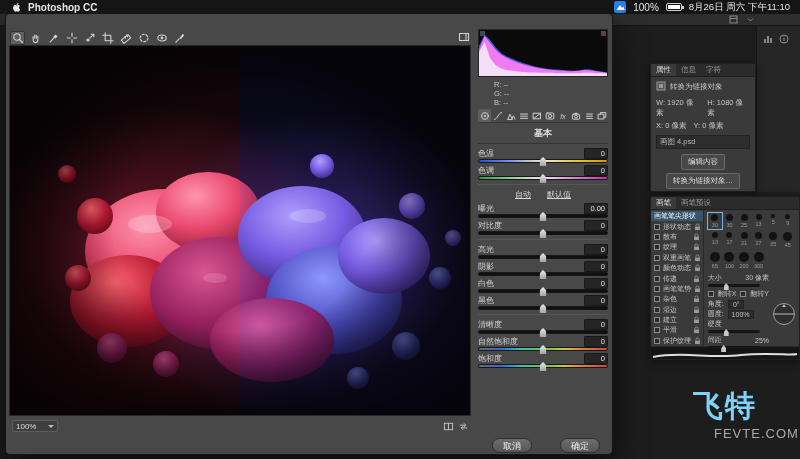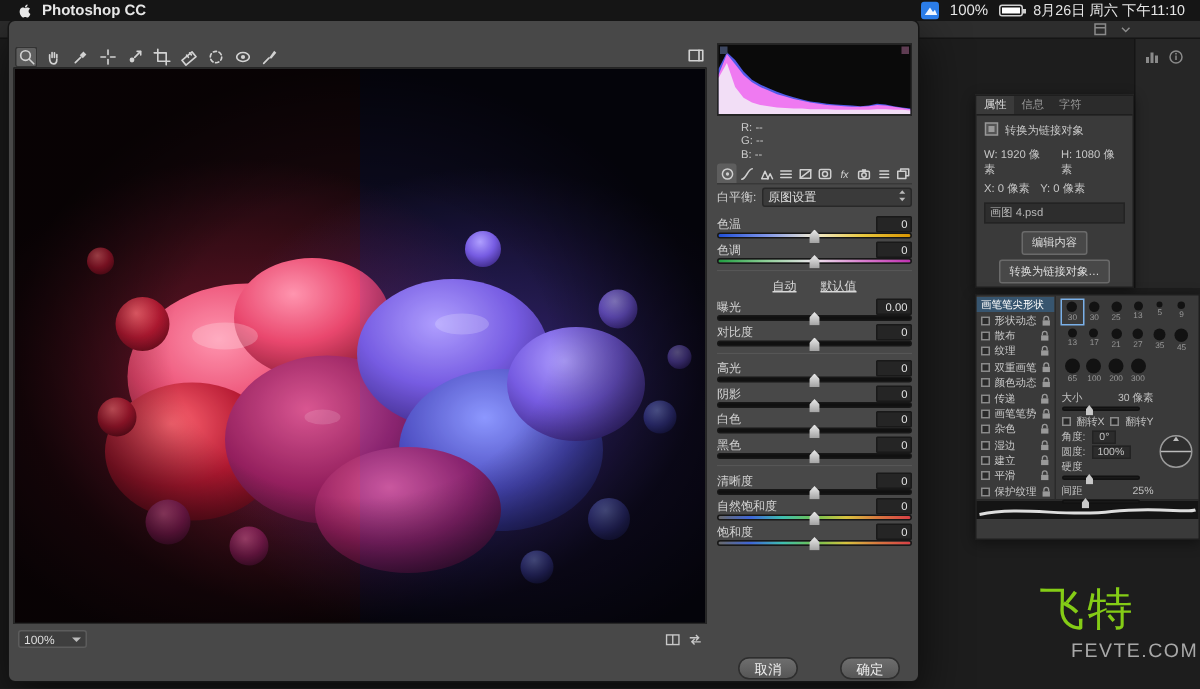--- a/index.html
+++ b/index.html
@@ -45,21 +45,21 @@
   .bcell{display:flex;flex-direction:column;align-items:center;gap:1px;font-size:5.5px;color:#999;padding:1px 0;}
   .bcell.sel{outline:1px solid #7ab0e8;}
   .bdot{border-radius:50%;background:#121212;}
   .ctl-line{display:flex;align-items:center;gap:4px;height:10px;white-space:nowrap;}
   .ctl-val{margin-left:auto;}
   .ctl-box{background:#2c2c2c;border:1px solid #222;padding:0 3px;min-width:16px;text-align:right;}
   .mini-track{position:relative;height:3px;background:#191919;border:1px solid #111;border-radius:2px;margin:1px 0 2px;width:52px;}
   .mini-thumb{position:absolute;left:30%;top:-2px;width:5px;height:7px;background:#c8c8c8;clip-path:polygon(50% 0,100% 45%,100% 100%,0 100%,0 45%);}
   .angle-circle{position:absolute;right:3px;top:92px;}
   .bstroke{height:13px;background:#141414;border-top:1px solid #2a2a2a;}
-  .wm-logo{position:absolute;left:693px;top:372px;font-size:30px;font-weight:normal;color:#84cc16;letter-spacing:2px;}
+  .wm-logo{position:absolute;left:693px;top:372px;font-size:30px;font-weight:bold;color:#7dd3fc;letter-spacing:2px;}
   .wm-text{position:absolute;left:714px;top:412px;font-size:13px;color:#a8a8a8;letter-spacing:1px;}
 
   
   .acr{position:absolute;left:5px;top:13px;width:608px;height:442px;background:#484848;border:1px solid #151515;border-radius:5px;box-shadow:0 12px 32px rgba(0,0,0,.65);z-index:10;overflow:hidden;}
   .titlebar{height:15px;background:linear-gradient(#4e4e4e,#3d3d3d);border-bottom:1px solid #2c2c2c;position:relative;display:flex;align-items:center;justify-content:center;}
   .tl-dot{position:absolute;left:7px;top:4px;width:7px;height:7px;border-radius:50%;background:#2ec23e;border:1px solid #1a8a28;}
   .acr-title{font-size:9px;color:#c6c6c6;}
   .acr-toolbar{position:absolute;left:4px;top:16px;height:15px;display:flex;align-items:center;gap:3px;}
   .tb-icon{width:15px;height:14px;display:flex;align-items:center;justify-content:center;border-radius:2px;}
   .tb-icon.active{background:#5f5f5f;box-shadow:inset 0 0 0 1px #333;}
@@ -175,20 +175,24 @@
           <span>X: 0 像素</span>
           <span>Y: 0 像素</span>
         </div>
         <div class="pfile">画图 4.psd</div>
         <div class="pbtn">编辑内容</div>
         <div class="pbtn">转换为链接对象…</div>
       </div>
     </div>
 
     <div class="panel brush">
+      <div class="ptabs" id="brush-tabs">
+          <span class="ptab active">画笔</span>
+          <span class="ptab">画笔预设</span>
+        </div>
       <div class="bwrap">
         <div class="blist" id="brush-list">
             <div class="bitem bhead">
               <span>画笔笔尖形状</span>
             </div>
             <div class="bitem">
               <span class="cb"></span>
               <span>形状动态</span>
               <span class="lk">
                 <svg width="7" height="8" viewBox="0 0 8 9">
@@ -661,30 +665,21 @@
               <line x1="2.6" y1="7.4" x2="8.4" y2="7.4"></line>
             </svg>
           </span>
           <span class="acrtab">
             <svg viewBox="0 0 10 10" width="10" height="10">
               <rect x="1.5" y="3.2" width="5.4" height="4.8"></rect>
               <path d="M3.4 3.2 V1.6 H8.8 V6.2 H6.9"></path>
             </svg>
           </span>
         </div>
-      <div class="wbrow">
-        <span>白平衡:</span>
-        <div class="wbsel">
-          <span>原图设置</span>
-          <span><svg width="5" height="9" viewBox="0 0 5 9">
-                <path d="M0.5 3.2 L2.5 0.8 L4.5 3.2 Z" style="fill:#bbb"></path>
-                <path d="M0.5 5.8 L2.5 8.2 L4.5 5.8 Z" style="fill:#bbb"></path>
-              </svg></span>
-        </div>
-      </div>
+      <div class="bhdr">基本</div>
       <div id="slg1">
           <div class="srow">
             <div class="sline">
               <span>色温</span>
               <span class="sval">0</span>
             </div>
             <div class="strack temp">
               <span class="sthumb"></span>
             </div>
           </div>

